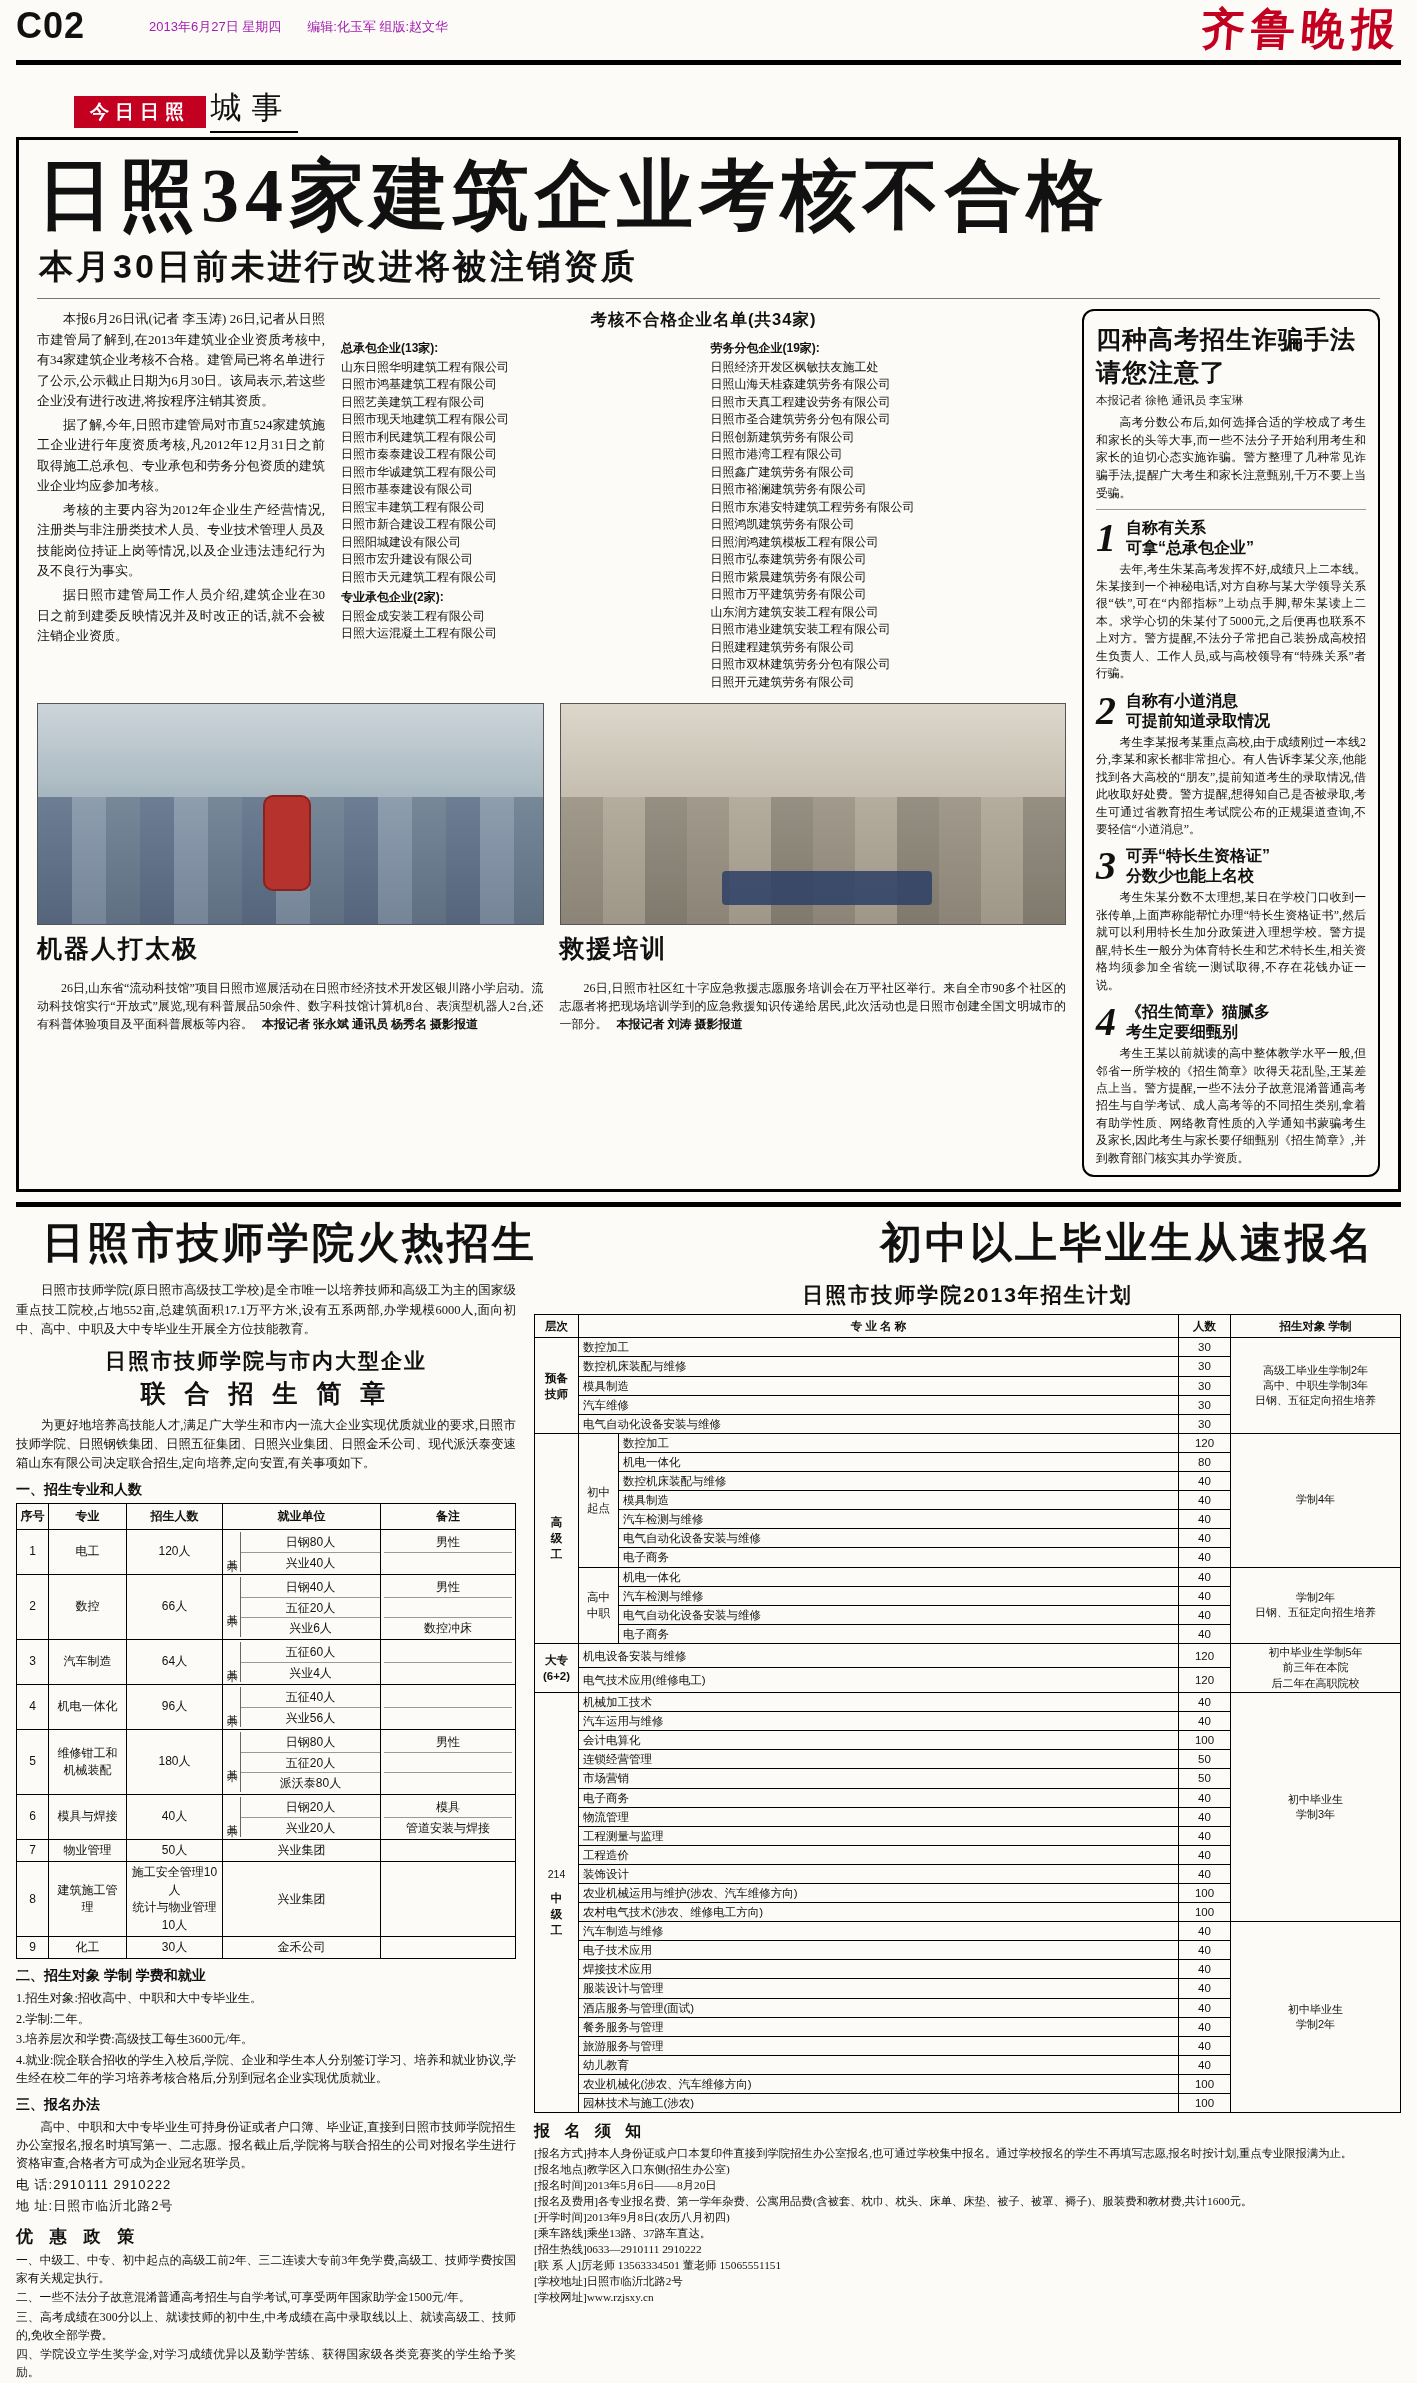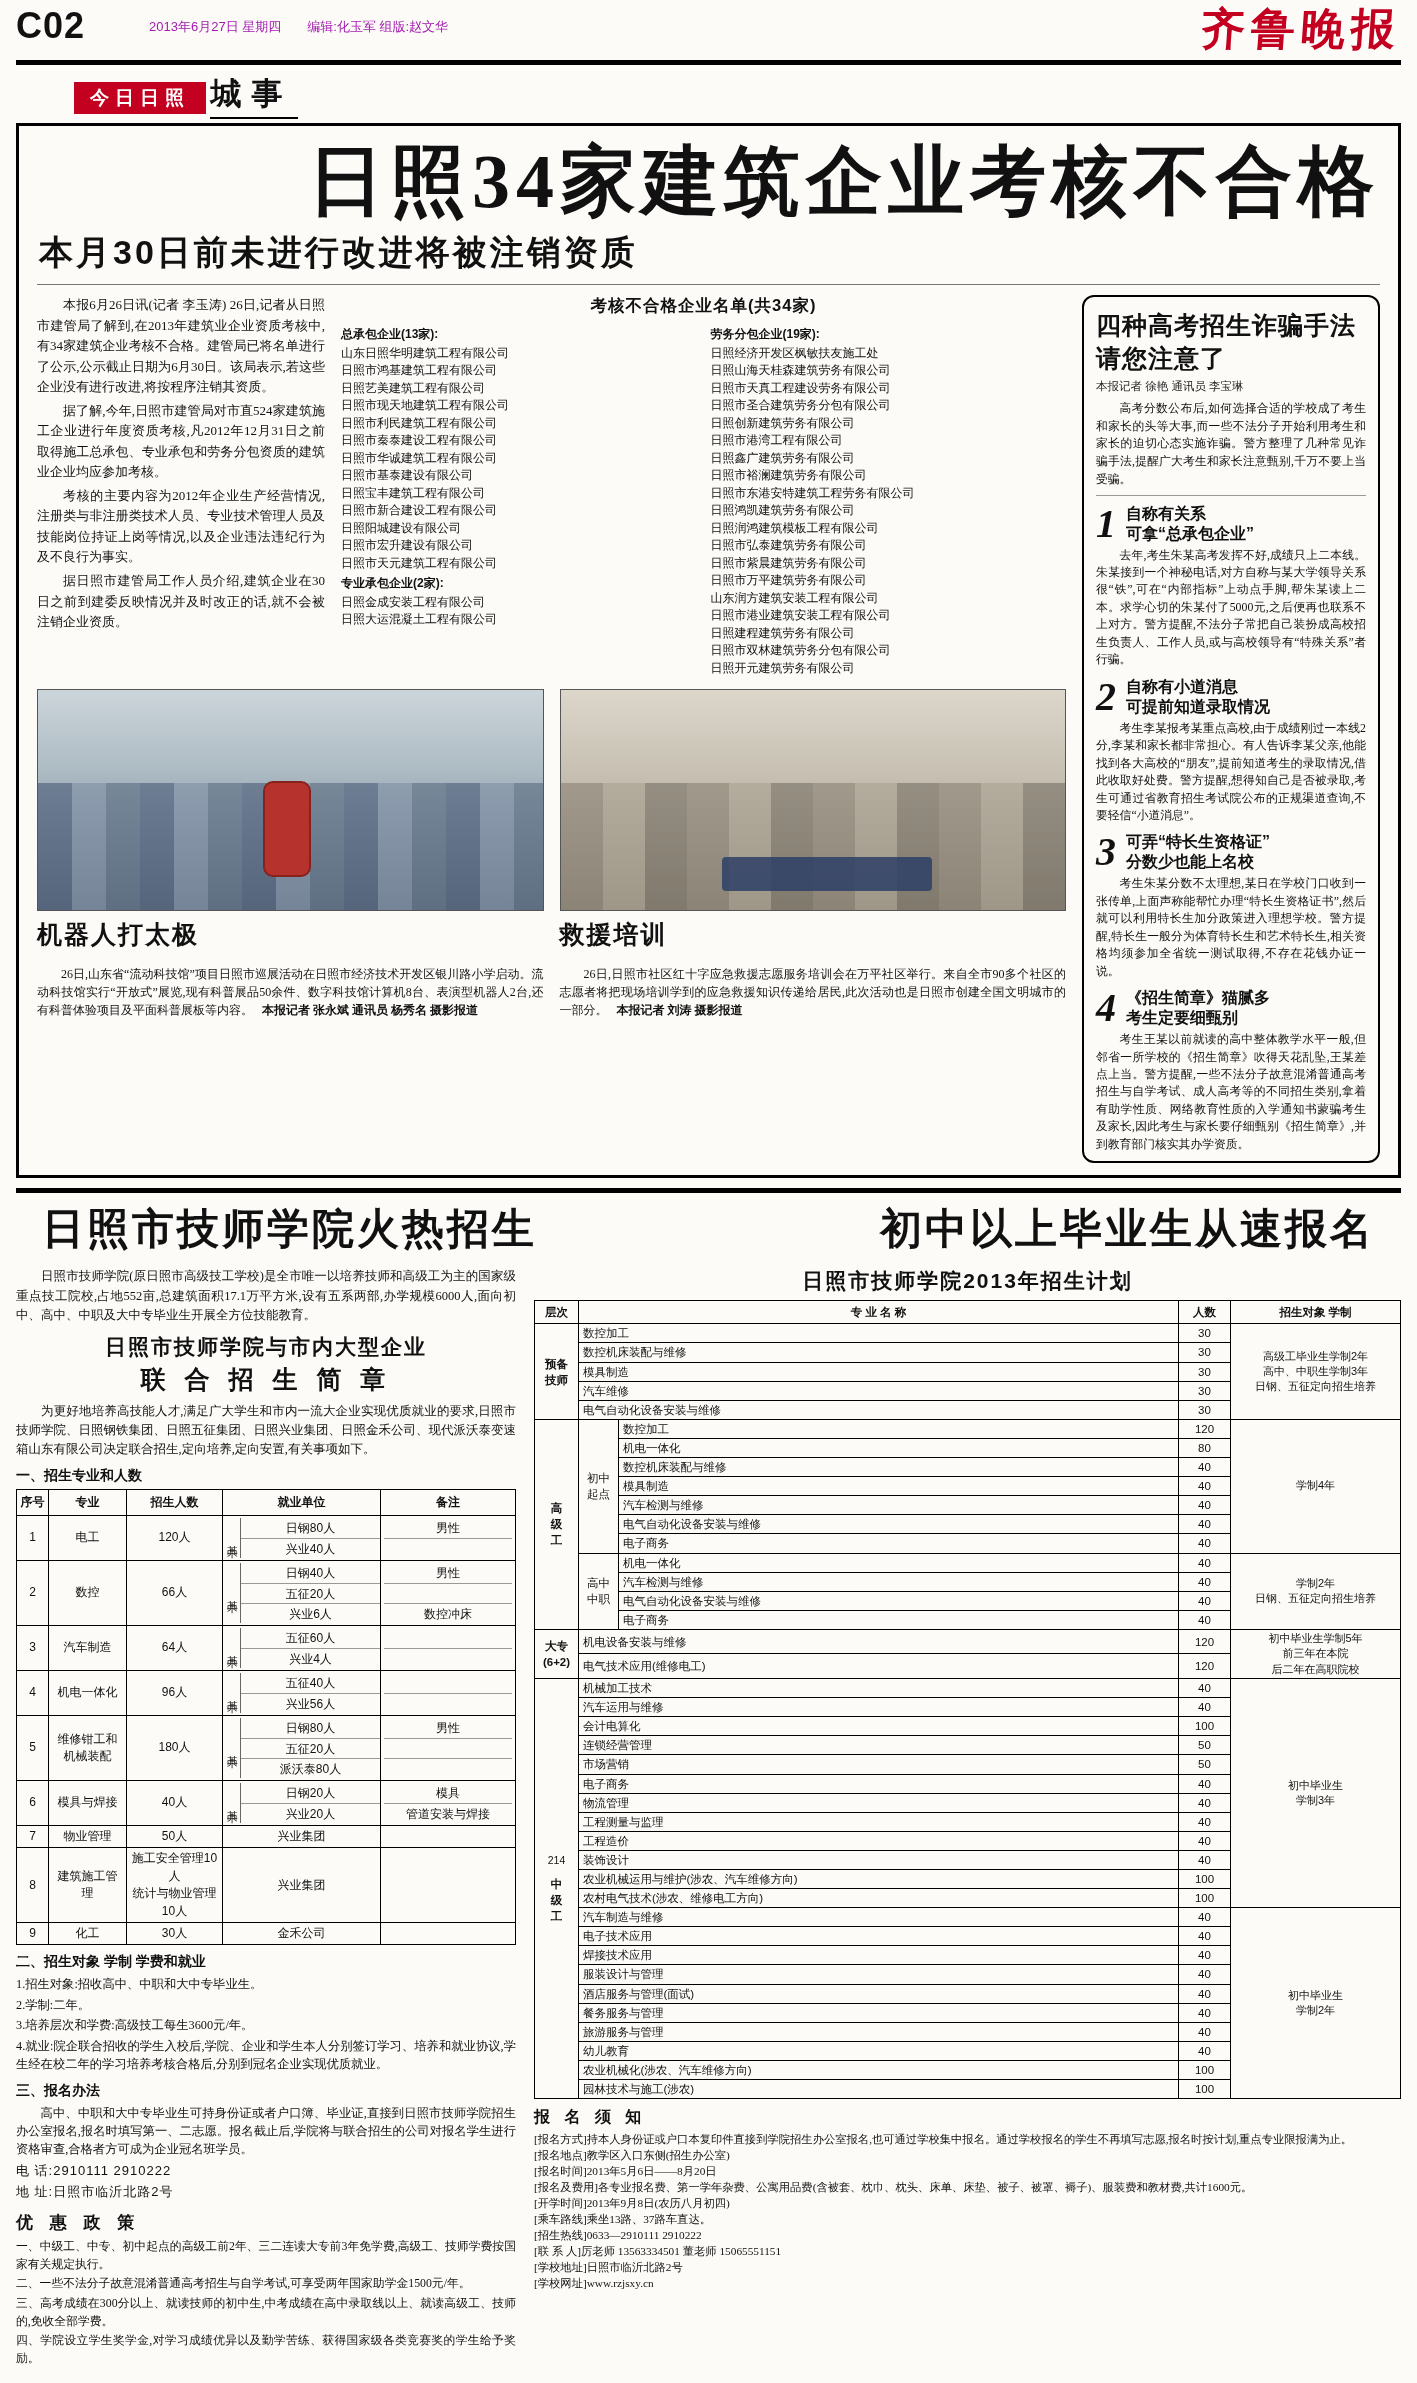--- a/index.html
+++ b/index.html
@@ -8,25 +8,25 @@
 .page{width:1417px;height:2383px;background:#fcfbf8;margin:0 auto;padding:8px 16px 10px;overflow:hidden;position:relative;}
 
 
 .top-row{display:flex;align-items:flex-start;height:52px;}
 .page-code{font-size:36px;font-weight:900;letter-spacing:1px;line-height:1;}
 .date-block{margin-left:64px;padding-top:10px;font-size:13px;color:#a21caf;display:flex;gap:26px;}
 .masthead{margin-left:auto;color:#c3001f;font-size:44px;line-height:1;font-weight:900;font-family:"Liberation Serif","DejaVu Serif",serif;letter-spacing:6px;transform:skewX(-4deg);}
 .black-rule{height:5px;background:#000;margin-top:0;}
 .section-block{margin:6px 0 4px 58px;}
 .section-tag{display:inline-block;background:#c3001f;color:#fff;font-size:19px;font-weight:700;letter-spacing:6px;padding:3px 16px;}
-.section-name{font-size:31px;font-weight:700;letter-spacing:10px;margin-top:2px;border-bottom:2px solid #000;display:inline-block;padding:0 6px 2px 0;text-align:center;}
+.section-name{font-size:31px;font-weight:400;letter-spacing:10px;margin-top:16px;border-bottom:2px solid #000;display:inline-block;padding:0 6px 2px 0;text-align:center;}
 
 
 .main-box{border:3px solid #000;margin-top:4px;padding:14px 18px 12px;}
-.headline{font-size:76px;font-weight:900;font-family:"Liberation Serif","DejaVu Serif",serif;letter-spacing:6px;line-height:1.08;white-space:nowrap;text-align:right;}
+.headline{font-size:76px;font-weight:900;font-family:"Liberation Serif","DejaVu Serif",serif;letter-spacing:6px;line-height:1.08;white-space:nowrap;}
 .subhead{font-size:34px;font-weight:700;letter-spacing:3px;margin:8px 0 8px 2px;}
 .columns{display:flex;gap:16px;border-top:1px solid #777;padding-top:10px;}
 .left-area{flex:1;min-width:0;display:flex;flex-direction:column;}
 .text-cols{display:flex;gap:16px;}
 .article-col{flex:0 0 288px;font-size:13px;line-height:1.58;text-align:justify;font-family:"Liberation Serif","DejaVu Serif",serif;}
 .article-col .para{text-indent:2em;margin-bottom:3px;}
 .list-col{flex:1;min-width:0;}
 .list-title{text-align:center;font-weight:800;font-size:16.5px;margin-bottom:6px;letter-spacing:1px;}
 .list-cols{display:flex;gap:14px;}
 .list-sub{flex:1;min-width:0;font-size:12px;line-height:1.46;font-family:"Liberation Serif","DejaVu Serif",serif;}

